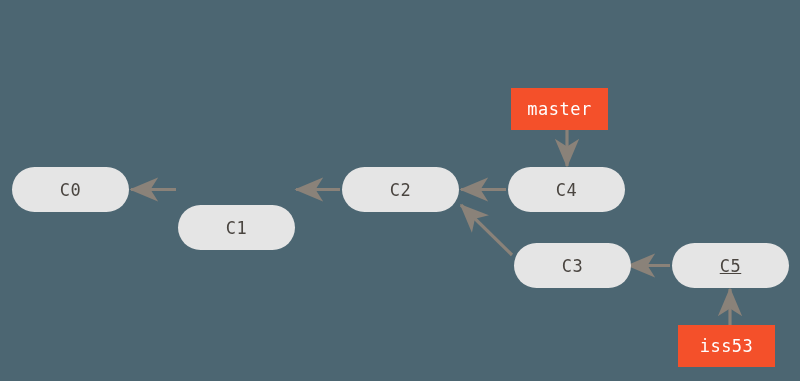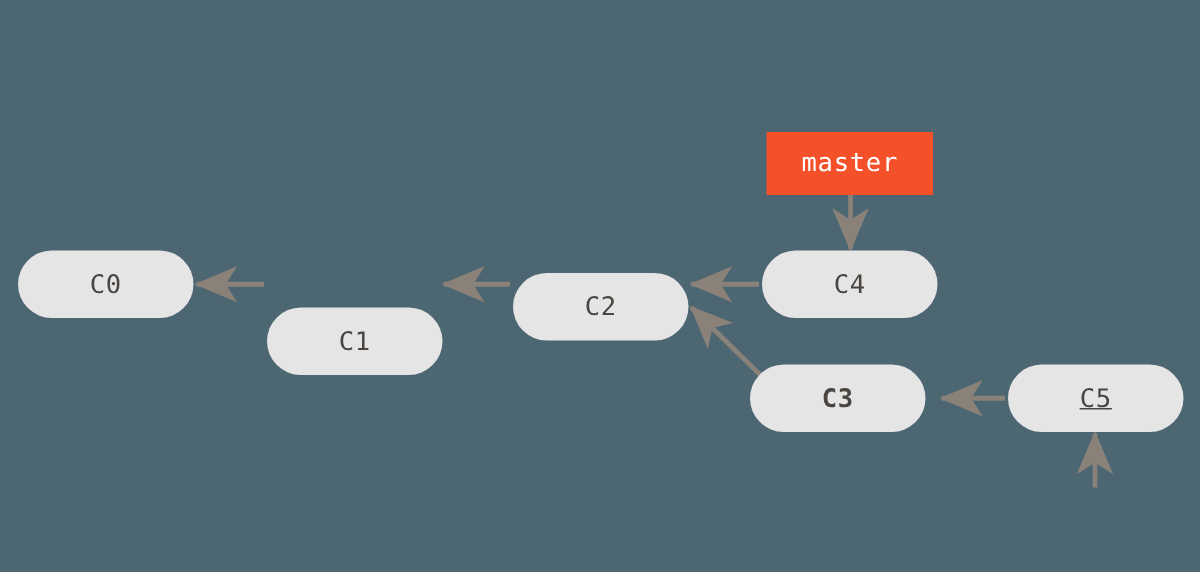--- a/index.html
+++ b/index.html
@@ -24,21 +24,21 @@
     display: flex;
     align-items: center;
     justify-content: center;
     font-size: 17px;
     color: #4a4540;
     letter-spacing: 0.5px;
     box-sizing: border-box;
   }
   .branch {
     position: absolute;
-    width: 111px;
+    width: 97px;
     height: 42px;
     background: #f4502a;
     display: flex;
     align-items: center;
     justify-content: center;
     font-size: 17px;
     color: #ffffff;
     letter-spacing: 0.5px;
     box-sizing: border-box;
   }
@@ -77,30 +77,33 @@
 
     <line x1="730" y1="325" x2="730" y2="289" stroke="#8a8279" stroke-width="3.2" marker-end="url(#arrowhead)"></line>
   </svg>
 
   <div class="commit" style="left:12px;  top:167px;">
     <span>C0</span>
   </div>
   <div class="commit" style="left:178px; top:167px;margin-top:38px;">
     <span>C1</span>
   </div>
-  <div class="commit" style="left:342px; top:182px;">
+  <div class="commit" style="left:342px; top:167px;">
     <span>C2</span>
   </div>
   <div class="commit" style="left:508px; top:167px;">
     <span>C4</span>
   </div>
-  <div class="commit" style="left:500px; top:243px;font-weight:bold;">
+  <div class="commit" style="left:514px; top:243px;">
     <span>C3</span>
   </div>
   <div class="commit" style="left:672px; top:243px;text-decoration:underline;">
     <span>C5</span>
   </div>
 
   <div class="branch" style="left:511px; top:88px;">
     <span>master</span>
   </div>
+  <div class="branch" style="left:678px; top:325px;">
+    <span>iss53</span>
+  </div>
 
 </div>
 
 </body></html>

